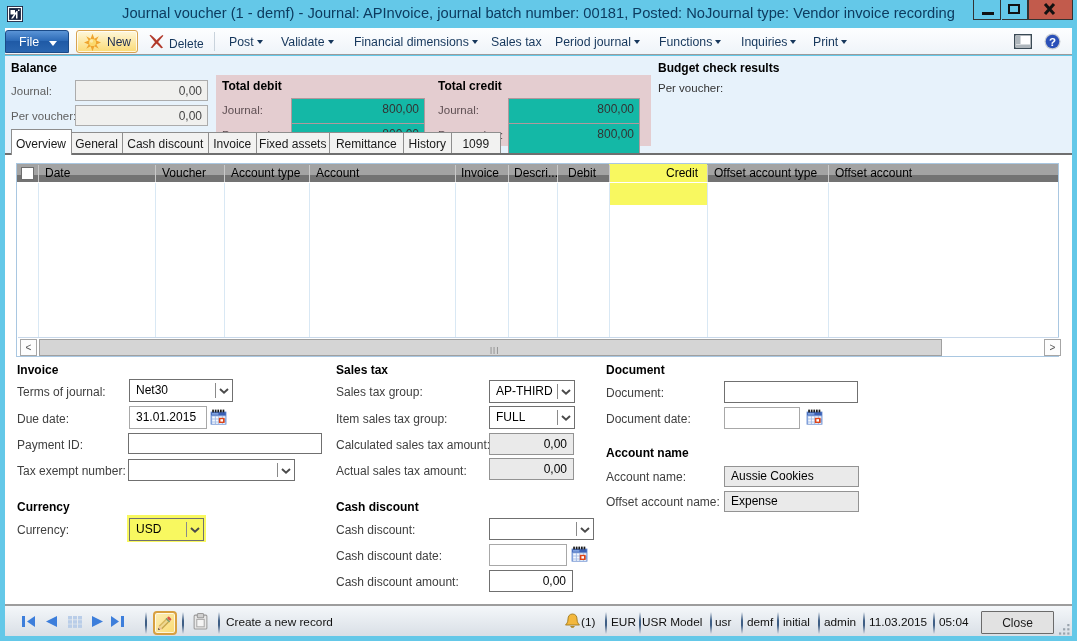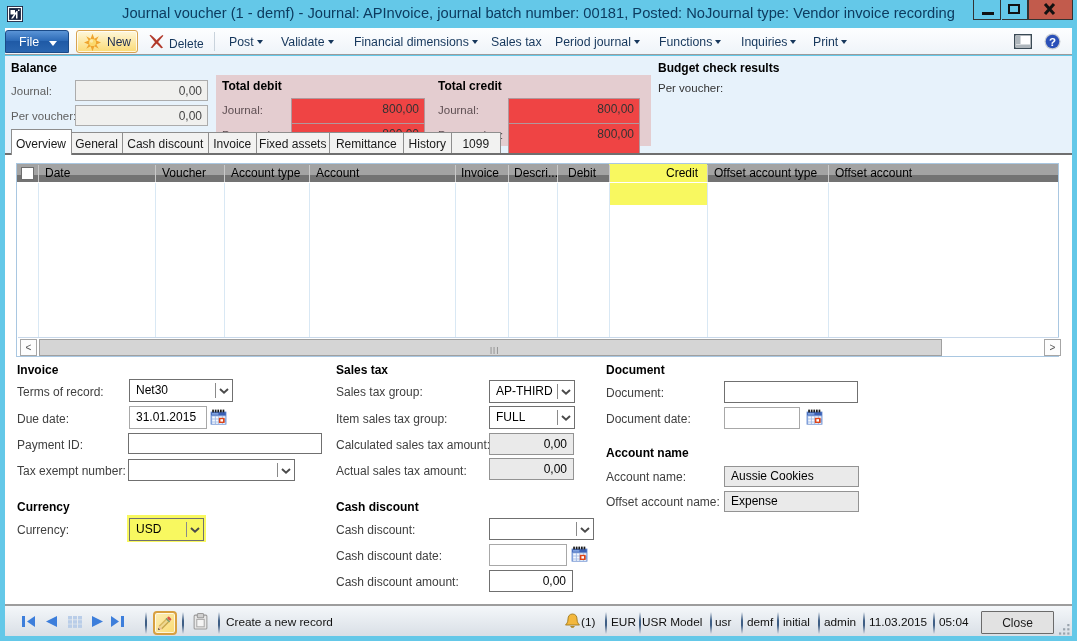--- a/index.html
+++ b/index.html
@@ -24,21 +24,21 @@
 .mitem { position:absolute; top:7px; color:#16375C; font-size:12.3px; white-space:nowrap; }
 .darr { display:inline-block; width:0; height:0; border-left:3.5px solid transparent; border-right:3.5px solid transparent; border-top:4.5px solid #16375C; margin-left:3px; vertical-align:2px; }
 .tsep { position:absolute; top:4px; width:1px; height:19px; background:#C9D3DC; }
 
 #content { position:absolute; left:5px; top:56px; width:1067px; height:548px; background:#E7F2FB; }
 
 .bhead { position:absolute; font-weight:bold; color:#000; font-size:12px; }
 .blabel { position:absolute; color:#5F5F5F; font-size:11.5px; }
 .bfield { position:absolute; width:133px; height:21px; border:1px solid #ACACAC; background:#F0F0EE; color:#444; text-align:right; padding:3px 5px 0 0; }
 #pinkpanel { position:absolute; left:211px; top:19px; width:435px; height:71px; background:#E4CDD0; }
-.pfield { position:absolute; width:134px; height:38px; border:1px solid #B1989C; background:#ef4444; color:#333; text-align:right; padding:3px 5px 0 0; }
+.pfield { position:absolute; width:134px; height:38px; border:1px solid #B1989C; background:#14b8a6; color:#333; text-align:right; padding:3px 5px 0 0; }
 
 .tab { position:absolute; top:76px; height:23px; background:#F2F2F1; border:1px solid #8E8E8E; border-bottom:none; color:#1A1A1A; text-align:center; padding-top:4px; font-size:12px; }
 .tab.active { top:73px; height:26px; background:#FFFFFF; z-index:3; padding-top:7px; }
 #sepline { position:absolute; left:0; top:97px; width:1067px; height:2px; background:#6F6F6F; }
 #whitearea { position:absolute; left:0; top:99px; width:1067px; height:449px; background:#FFFFFF; }
 
 #grid { position:absolute; left:11px; top:107px; width:1043px; height:194px; border:1px solid #A9C7E1; background:#fff; }
 .gcol { position:absolute; top:19px; width:1px; height:154px; background:#D9E8F4; }
 .gcolh { position:absolute; top:1px; width:1px; height:17px; background:#C9C9C9; }
 #ghead { position:absolute; left:0; top:0; width:1041px; height:18px; background:#a3a3a3; border-bottom:7px solid #737373; }
@@ -210,21 +210,21 @@
     <div id="hscroll">
       <div class="sbtn" style="left:2px">&lt;</div>
       <div id="sthumb">
           <div id="sgrip">|||</div>
         </div>
       <div class="sbtn" style="left:1026px">&gt;</div>
     </div>
   </div>
 
   <div class="fhead" style="left:12px;top:307px">Invoice</div>
-  <div class="flabel" style="left:12px;top:329px">Terms of record:</div>
+  <div class="flabel" style="left:12px;top:329px">Terms of journal:</div>
   <div class="flabel" style="left:12px;top:356px">Due date:</div>
   <div class="flabel" style="left:12px;top:382px">Payment ID:</div>
   <div class="flabel" style="left:12px;top:408px">Tax exempt number:</div>
   <div class="fi" style="left:124px;top:323px;width:104px">
       <span class="ftext">Net30</span>
       <div class="dd">
         <svg width="10" height="7" viewBox="0 0 10 7">
           <path d="M1 1 L5 4.8 L9 1" stroke="#4A4A4A" stroke-width="1.9" fill="none"></path>
         </svg>
       </div>

